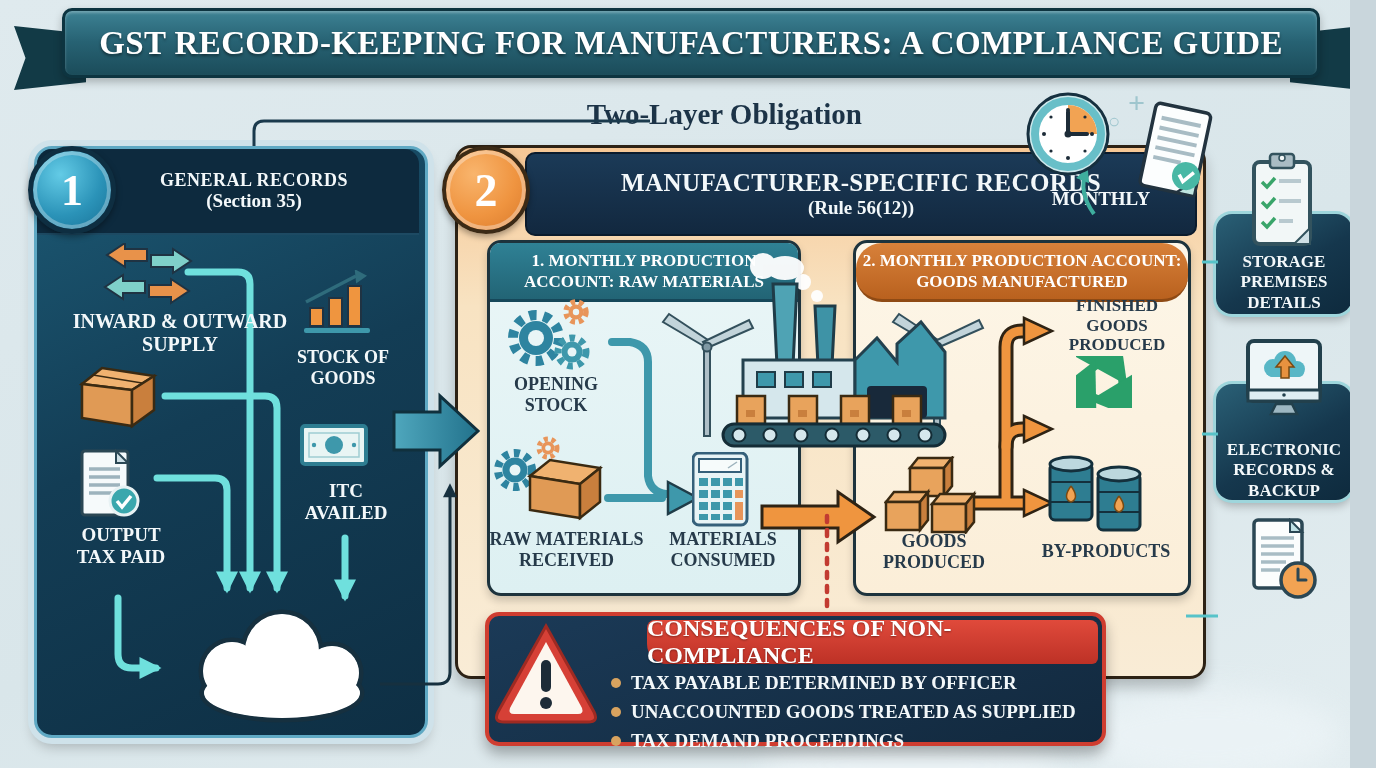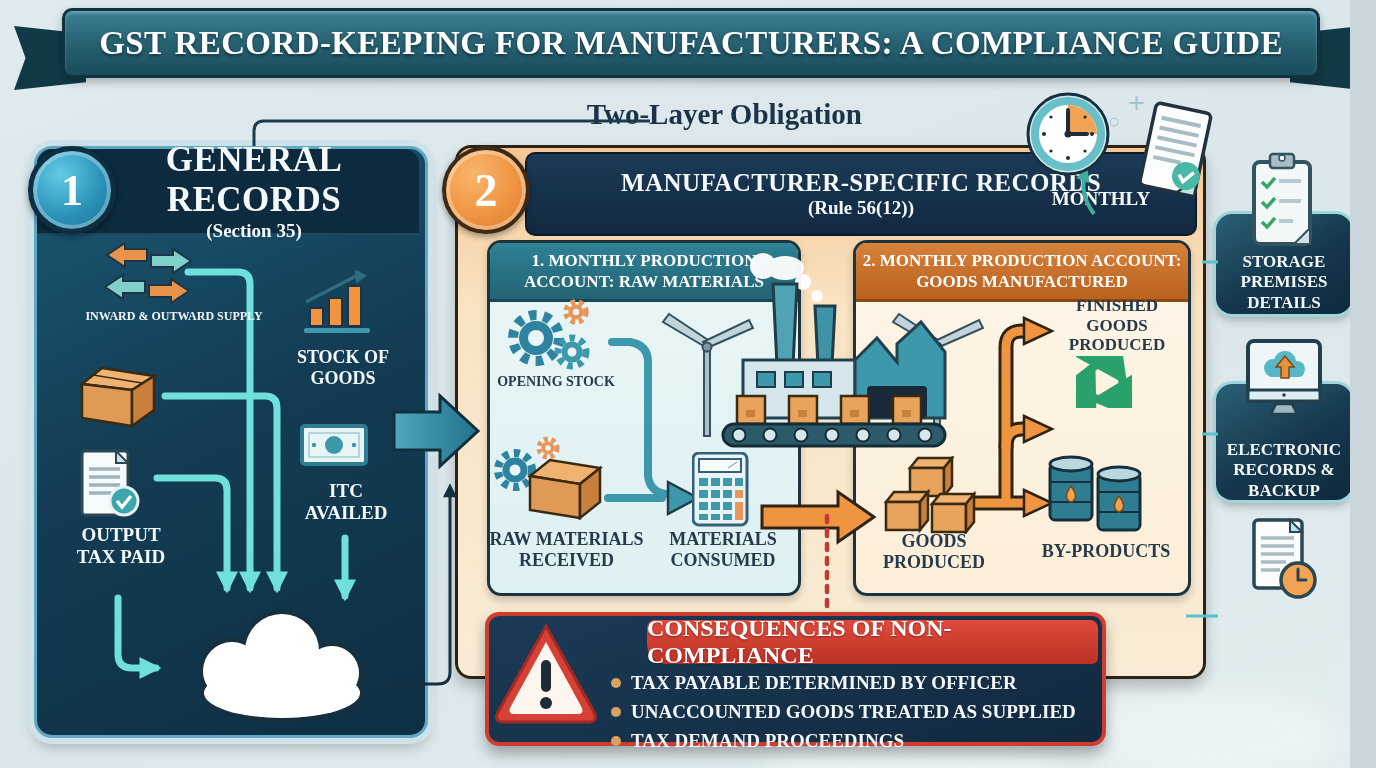--- a/index.html
+++ b/index.html
@@ -72,37 +72,37 @@
   <div class="abs ribend" style="left:14px;top:26px;width:72px;height:64px;clip-path:polygon(0 0,100% 12%,100% 88%,0 100%,16% 50%);"></div>
   <div class="abs ribend" style="left:1290px;top:26px;width:72px;height:64px;clip-path:polygon(100% 0,0 12%,0 88%,100% 100%,84% 50%);"></div>
   <div class="abs banner" style="left:62px;top:8px;width:1252px;height:64px;">
     <div class="banner-title">GST RECORD-KEEPING FOR MANUFACTURERS: A COMPLIANCE GUIDE</div>
   </div>
 
   <div class="abs heading2" style="left:532px;top:98px;width:330px;text-align:right;">Two-Layer Obligation</div>
 
   <div class="abs panel1" style="left:34px;top:146px;width:388px;height:586px;"></div>
   <div class="abs panel1-header" style="left:37px;top:149px;width:382px;height:84px;">
-    <div class="lbl white" style="font-size:35px;letter-spacing:.5px;margin-left:52px;">GENERAL RECORDS</div>
+    <div class="lbl white" style="font-size:18px;letter-spacing:.5px;margin-left:52px;">GENERAL RECORDS</div>
     <div class="lbl white" style="font-size:19px;margin-left:52px;">(Section 35)</div>
   </div>
 
   <div class="abs panel2" style="left:455px;top:145px;width:745px;height:528px;"></div>
   <div class="abs panel2-header" style="left:525px;top:152px;width:668px;height:80px;">
     <div class="lbl white" style="font-size:25px;letter-spacing:.4px;">MANUFACTURER-SPECIFIC RECORDS</div>
     <div class="lbl white" style="font-size:19px;">(Rule 56(12))</div>
   </div>
   <div class="abs lbl white" style="left:1046px;top:188px;width:110px;font-size:19px;">MONTHLY</div>
 
   <div class="abs subbox subbox1" style="left:487px;top:240px;width:308px;height:350px;">
     <div class="subhead subhead1" style="height:56px;">1. MONTHLY PRODUCTION ACCOUNT: RAW MATERIALS</div>
   </div>
 
   <div class="abs subbox subbox2" style="left:853px;top:240px;width:332px;height:350px;">
-    <div class="subhead subhead2" style="height:56px;">2. MONTHLY PRODUCTION ACCOUNT: GOODS MANUFACTURED</div>
+    <div class="subhead subhead2" style="height:56px;border-radius:26px;">2. MONTHLY PRODUCTION ACCOUNT: GOODS MANUFACTURED</div>
   </div>
 
   <div class="abs sidebox" style="left:1216px;top:214px;width:136px;height:100px;padding-top:38px;box-sizing:border-box;">
     <span>STORAGE PREMISES DETAILS</span>
   </div>
   <div class="abs sidebox" style="left:1216px;top:384px;width:136px;height:116px;padding-top:56px;box-sizing:border-box;">
     <span>ELECTRONIC RECORDS &amp; BACKUP</span>
   </div>
 
   <div class="abs consequences" style="left:485px;top:612px;width:613px;height:126px;">
@@ -192,21 +192,21 @@
   <div class="abs badge badge2" style="left:442px;top:146px;width:80px;height:80px;">2</div>
 
   <svg class="abs" style="left:103px;top:243px;" width="92" height="62">
     <g stroke="#1f3343" stroke-width="2">
       <polygon points="44,6 22,6 22,0 4,12 22,24 22,18 44,18" fill="#e8924a"></polygon>
       <polygon points="48,12 70,12 70,6 88,18 70,30 70,24 48,24" fill="#7fd0c9"></polygon>
       <polygon points="42,38 20,38 20,32 2,44 20,56 20,50 42,50" fill="#7fd0c9"></polygon>
       <polygon points="46,42 68,42 68,36 86,48 68,60 68,54 46,54" fill="#e8924a"></polygon>
     </g>
   </svg>
-  <div class="abs lbl white" style="left:44px;top:310px;width:260px;font-size:12px;">INWARD &amp; OUTWARD SUPPLY</div>
+  <div class="abs lbl white" style="left:50px;top:310px;width:260px;font-size:20px;">INWARD &amp; OUTWARD SUPPLY</div>
 
   <svg class="abs" style="left:300px;top:270px;" width="74" height="64">
     <rect x="10" y="38" width="13" height="18" fill="#ef953f" stroke="#1f3343" stroke-width="2"></rect>
     <rect x="29" y="28" width="13" height="28" fill="#ef953f" stroke="#1f3343" stroke-width="2"></rect>
     <rect x="48" y="16" width="13" height="40" fill="#ef953f" stroke="#1f3343" stroke-width="2"></rect>
     <rect x="4" y="58" width="66" height="5" rx="2" fill="#3e98ab"></rect>
     <path d="M6 32 L56 6" stroke="#2f6c7c" stroke-width="3.5" fill="none"></path>
     <polygon points="52,2 66,2 60,14" fill="#2f6c7c" transform="rotate(28 59 6)"></polygon>
   </svg>
   <div class="abs lbl white" style="left:288px;top:347px;width:110px;font-size:18px;">STOCK OF GOODS</div>
@@ -295,21 +295,21 @@
     <circle cx="38" cy="42" r="23" fill="none" stroke="#2e84a0" stroke-width="10" stroke-dasharray="7.5 6.9"></circle>
     <circle cx="38" cy="42" r="17" fill="#2e84a0"></circle>
       <circle cx="38" cy="42" r="8" fill="#e9f5f6"></circle>
     <circle cx="74" cy="56" r="14" fill="none" stroke="#3e98ab" stroke-width="7" stroke-dasharray="5.5 5"></circle>
     <circle cx="74" cy="56" r="10.5" fill="#3e98ab"></circle>
       <circle cx="74" cy="56" r="4.5" fill="#e9f5f6"></circle>
     <circle cx="78" cy="16" r="10" fill="none" stroke="#e8955a" stroke-width="5.5" stroke-dasharray="4.5 3.8"></circle>
     <circle cx="78" cy="16" r="7.5" fill="#e8955a"></circle>
       <circle cx="78" cy="16" r="3.2" fill="#e9f5f6"></circle>
   </svg>
-  <div class="abs lbl dark" style="left:496px;top:374px;width:120px;font-size:14px;">OPENING STOCK</div>
+  <div class="abs lbl dark" style="left:496px;top:374px;width:120px;font-size:18px;">OPENING STOCK</div>
 
   <svg class="abs" style="left:488px;top:434px;" width="120" height="90">
     <circle cx="27" cy="36" r="17" fill="none" stroke="#2e84a0" stroke-width="8" stroke-dasharray="6 5.2"></circle>
     <circle cx="27" cy="36" r="12.5" fill="#2e84a0"></circle>
       <circle cx="27" cy="36" r="5.5" fill="#e9f5f6"></circle>
     <circle cx="60" cy="14" r="9" fill="none" stroke="#e8955a" stroke-width="5" stroke-dasharray="4 3.6"></circle>
     <circle cx="60" cy="14" r="6.5" fill="#e8955a"></circle>
       <circle cx="60" cy="14" r="2.8" fill="#e9f5f6"></circle>
     <polygon points="42,42 62,26 112,34 92,50" fill="#f0b270" stroke="#3a2a12" stroke-width="2.5"></polygon>
     <polygon points="42,42 92,50 92,84 42,76" fill="#e09a55" stroke="#3a2a12" stroke-width="2.5"></polygon>

